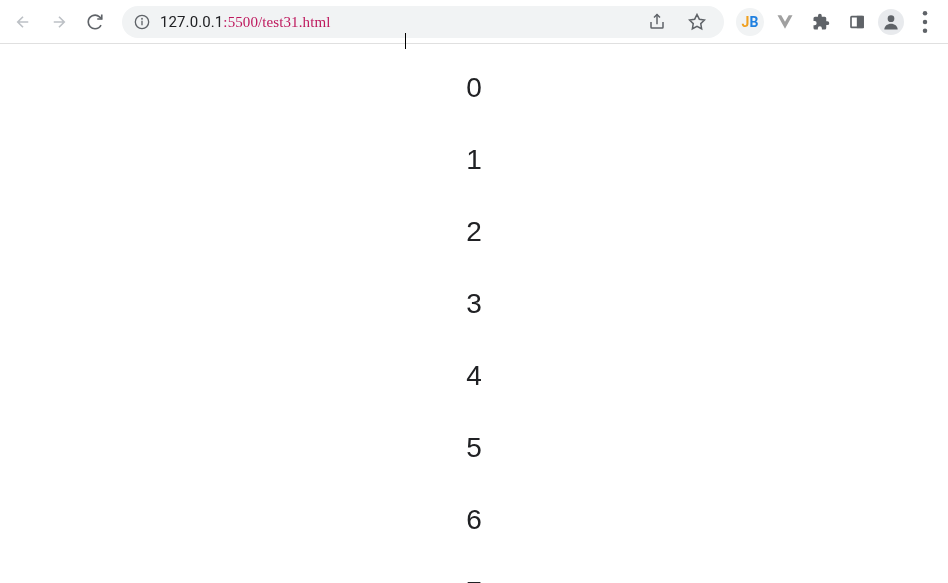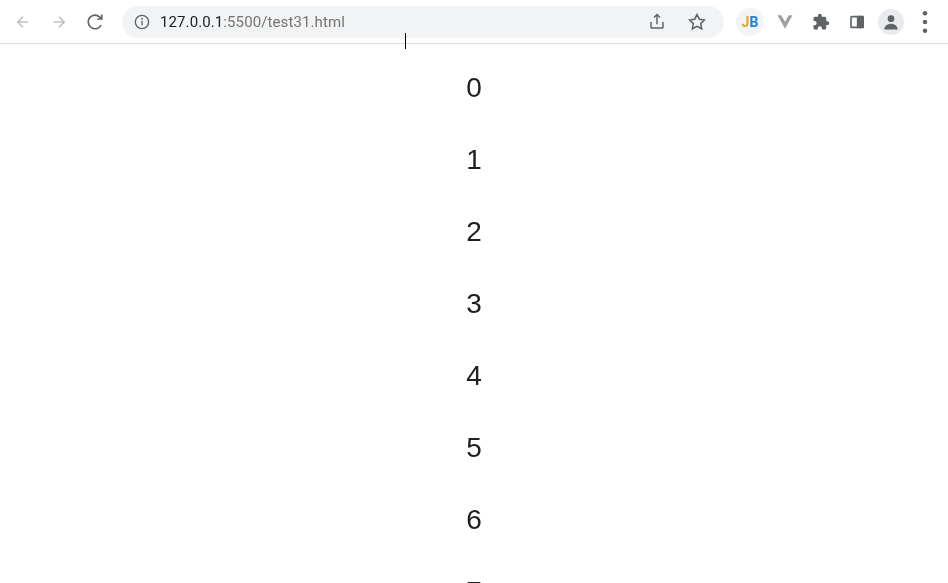--- a/index.html
+++ b/index.html
@@ -68,21 +68,22 @@
     }
     
     .url-text {
       color: #202124;
       font-size: 15px;
       flex: 1;
       letter-spacing: 0.1px;
     }
     
     .url-text .dim {
-      color: #737373;
+      color: #be185d;
+      font-family: Liberation Serif, serif;
     }
     
     .text-cursor {
       position: absolute;
       left: 283px;
       top: 27px;
       width: 1px;
       height: 16px;
       background: #000;
     }

